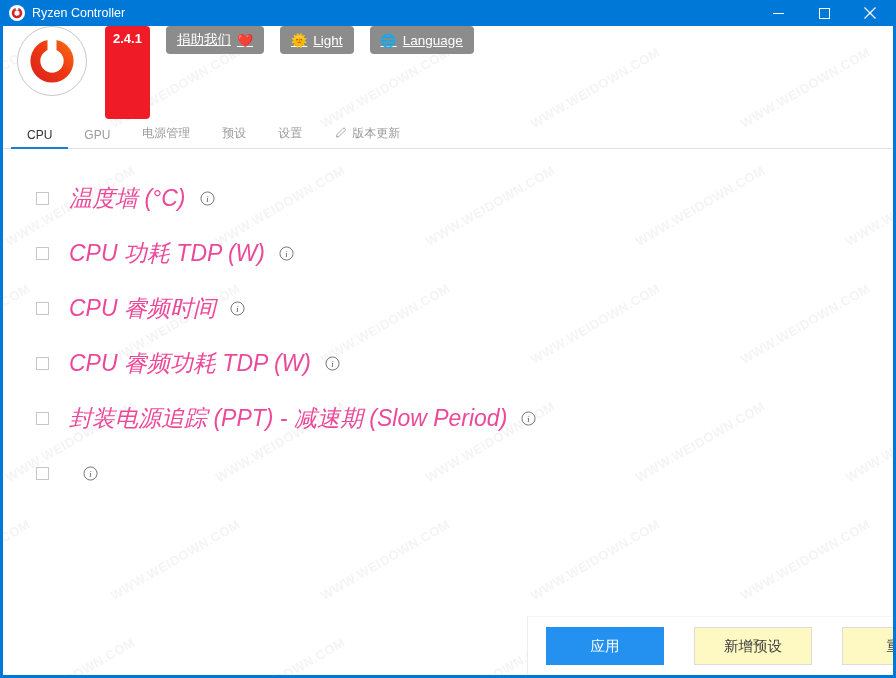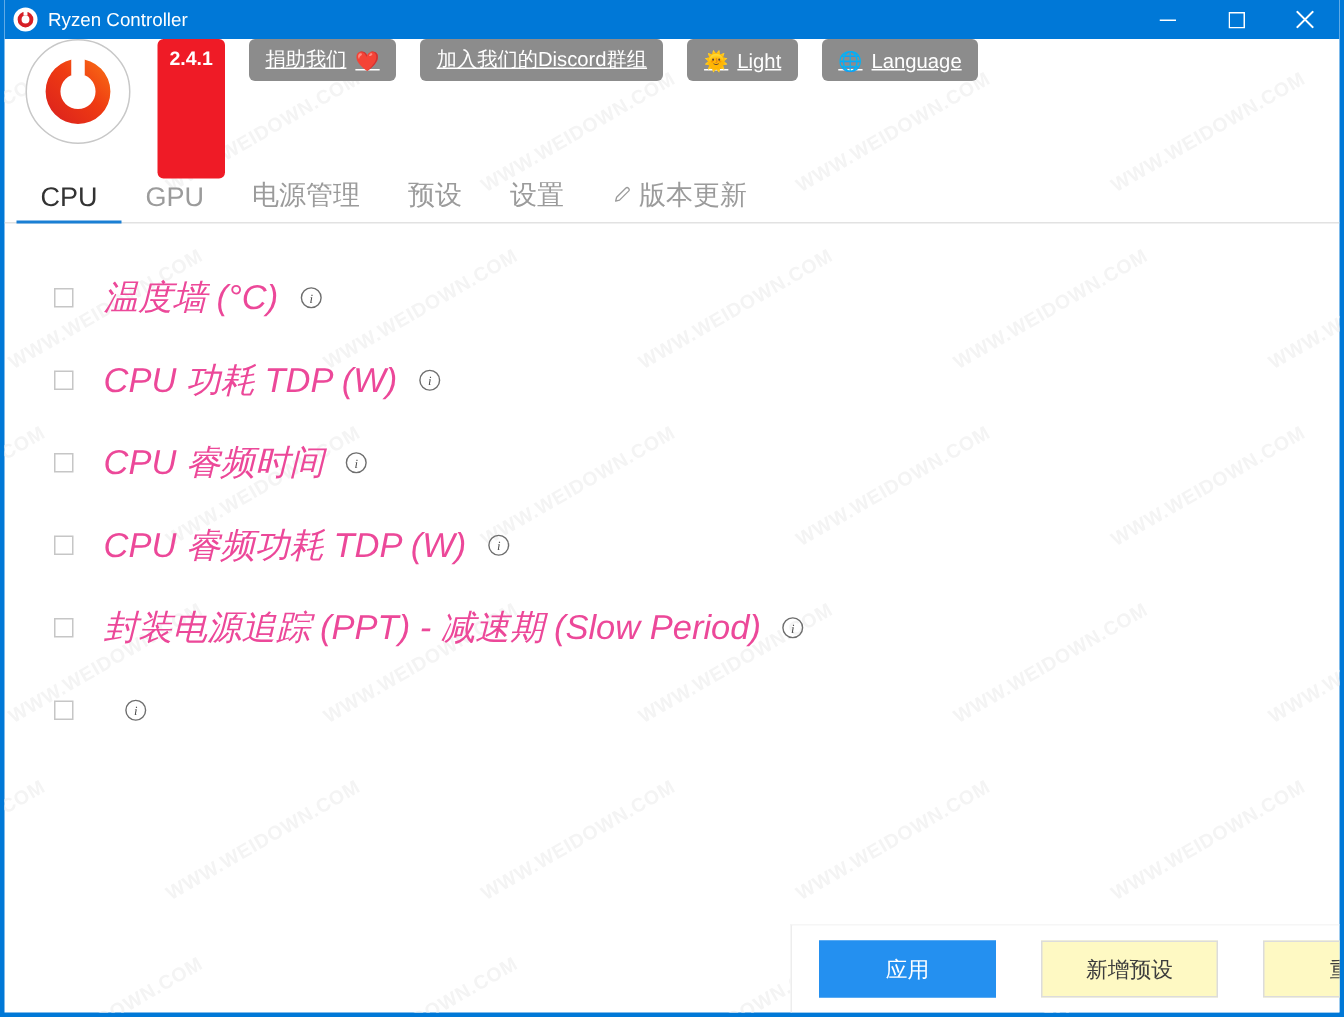--- a/index.html
+++ b/index.html
@@ -135,21 +135,21 @@
   }
   #tabstrip::after {
     content: "";
     position: absolute;
     left: 0; right: 0; bottom: 0;
     height: 1px;
     background: #e2e2e2;
     z-index: -1;
   }
   .tab {
-    font-size: 18px;
+    font-size: 12px;
     color: #9b9b9b;
     padding: 0 16px 7px 16px;
     display: inline-flex;
     align-items: center;
     gap: 5px;
     white-space: nowrap;
     position: relative;
   }
   .tab.active {
     color: #333333;
@@ -319,23 +319,20 @@
       </svg>
     </div>
 
     <div id="version-badge">2.4.1</div>
 
     <div class="tb-btn">
       <span>捐助我们</span>
       <span class="tb-emoji">❤️</span>
     </div>
 
-    <div class="tb-btn">
-      <span>加入我们的Discord群组</span>
-    </div>
 
     <div class="tb-btn">
       <span class="tb-emoji">🌞</span>
       <span>Light</span>
     </div>
 
     <div class="tb-btn">
       <span class="tb-emoji">🌐</span>
       <span>Language</span>
     </div>

